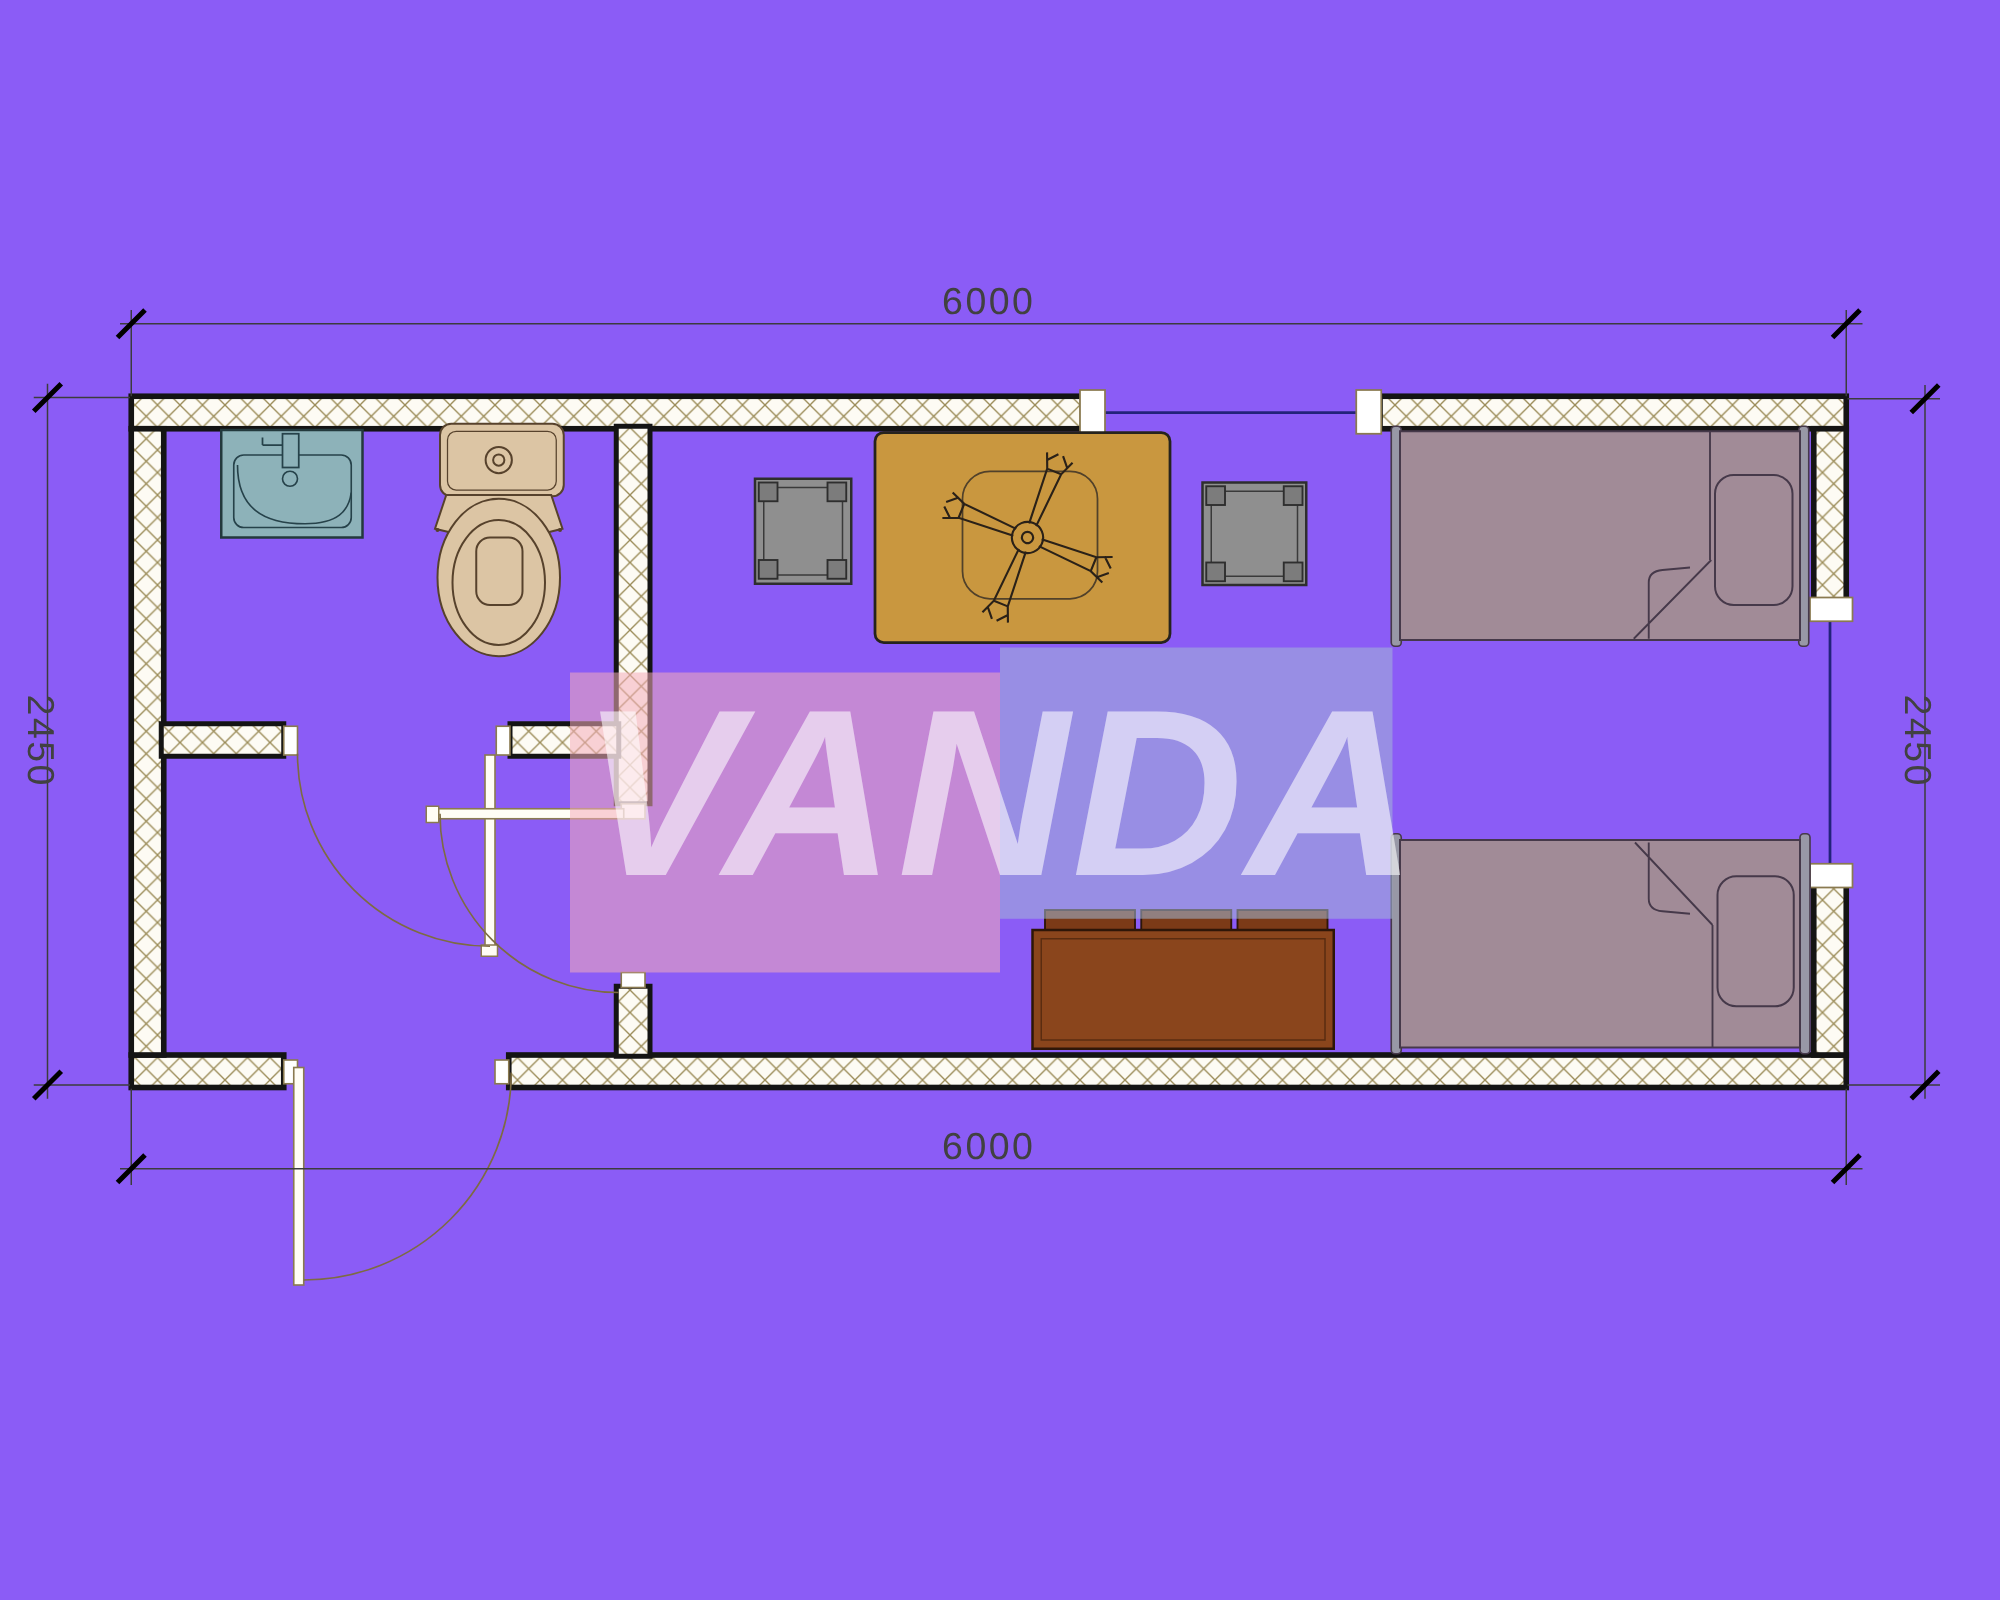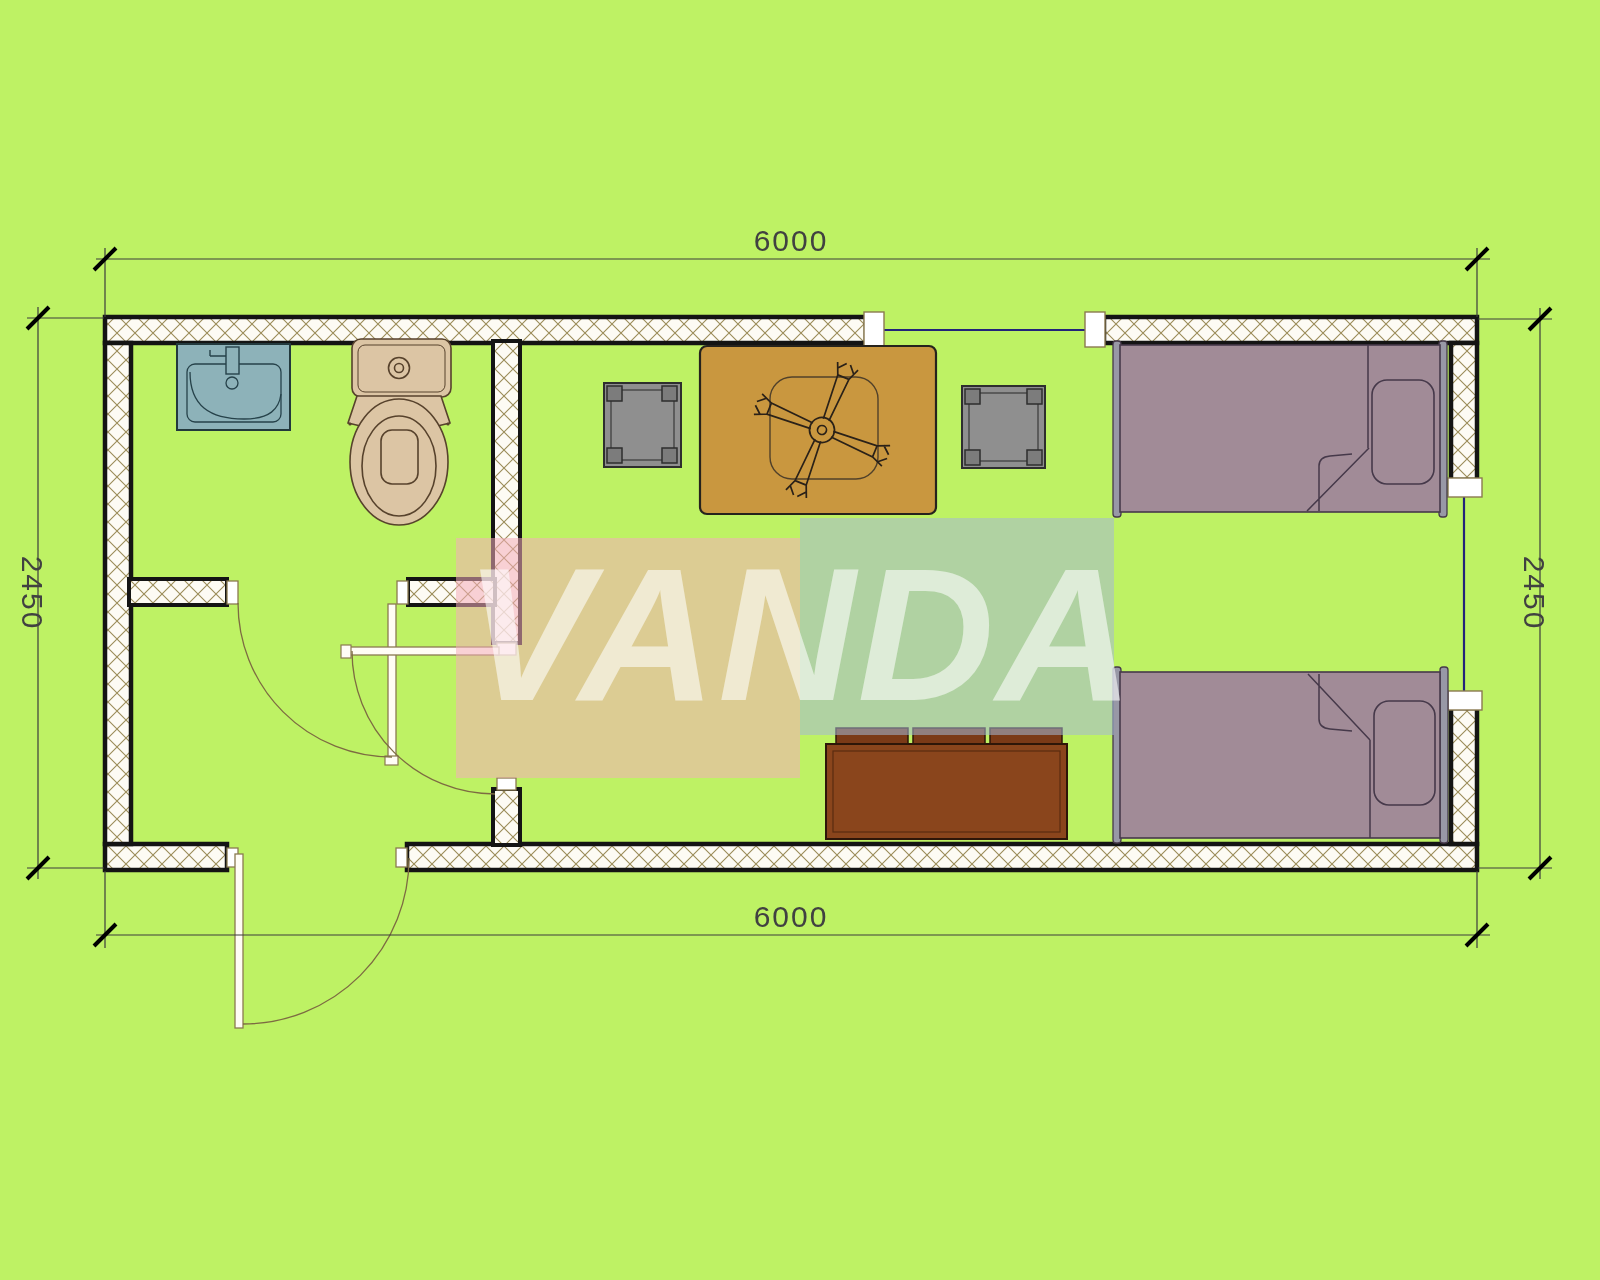--- a/index.html
+++ b/index.html
@@ -1,16 +1,16 @@
 <!DOCTYPE html>
 <html><head>
 <meta charset="utf-8">
 <style>
   html,body{margin:0;padding:0;background:#ffffff;}
-  #stage{width:1600px;height:1280px;position:relative;background:#bef264;overflow:hidden;
+  #stage{width:1600px;height:1280px;position:relative;background:#8b5cf6;overflow:hidden;
          font-family:"Liberation Sans", sans-serif;}
   svg{display:block}
   text{font-family:"Liberation Sans", sans-serif;}
   .dimtext{font-size:30px;letter-spacing:2px;}
   .wm-text{font-size:190px;font-weight:bold;font-style:italic;letter-spacing:2px;}
 </style>
 </head>
 <body>
 
 <div id="stage">

